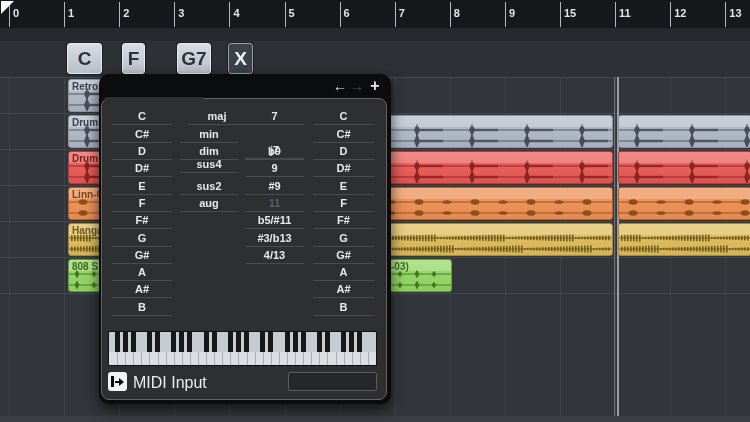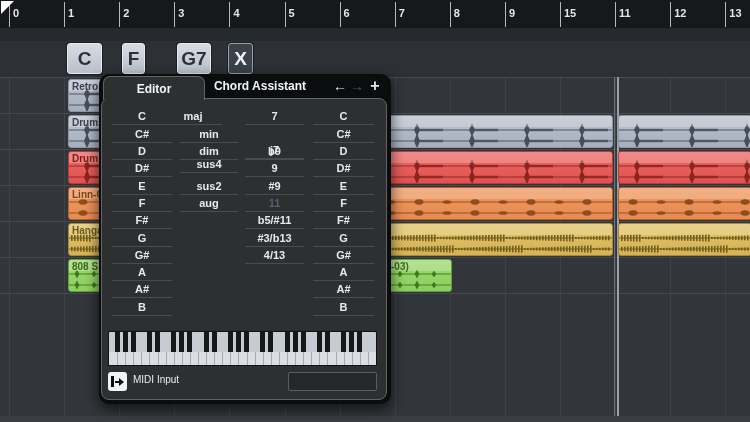--- a/index.html
+++ b/index.html
@@ -57,21 +57,21 @@
   .bkey{position:absolute;top:0;width:5px;height:20px;background:#17181a;}
   #piano-foot{position:absolute;left:0;top:20px;width:267px;height:13px;background:#dbdee3;}
   .wsep{position:absolute;top:0;width:1px;height:13px;background:#a7abb3;}
   
   #midi-btn{position:absolute;left:9px;top:298px;width:19px;height:19px;background:#f2f3f4;border-radius:3px;}
   #midi-glyph{position:absolute;left:3px;top:4px;width:13px;height:11px;}
   #midi-glyph .bar{position:absolute;left:0;top:0;width:3px;height:11px;background:#0c0c0c;}
   #midi-glyph .stem{position:absolute;left:4px;top:4.5px;width:5px;height:2px;background:#0c0c0c;}
   #midi-glyph .head{position:absolute;left:8px;top:1.5px;width:0;height:0;
     border-left:5px solid #0c0c0c;border-top:4px solid transparent;border-bottom:4px solid transparent;}
-  #midi-label{position:absolute;left:34px;top:300px;font-size:10px;color:#eaebec;}
+  #midi-label{position:absolute;left:34px;top:300px;font-size:16px;color:#eaebec;}
   #chord-field{position:absolute;left:189px;top:298px;width:89px;height:19px;background:#26272a;
     border:1px solid #5a5c5f;border-radius:2px;box-sizing:border-box;}
 </style>
 </head>
 <body>
 
 <div id="stage">
   <div id="grid-layer">
       <div class="gridv" style="left: 9px;"></div>
       <div class="gridv" style="left: 64.1px;"></div>
@@ -867,45 +867,39 @@
       </div>
     </div>
   <div id="chords-layer">
       <div class="chord-ev defined" style="left: 67px; width: 35px;">C</div>
       <div class="chord-ev defined" style="left: 122px; width: 23px;">F</div>
       <div class="chord-ev defined" style="left: 177px; width: 34px;">G7</div>
       <div class="chord-ev undefined" style="left: 228px; width: 25px;">X</div>
     </div>
 
   <div id="popup">
-    <div id="tab-assistant">
-      <span class="tab-label">Chord Assistant</span>
-    </div>
     <div class="navbtn" style="left:233px;">←</div>
     <div class="navbtn disabled" style="left:250px;">→</div>
     <div class="navbtn" style="left:268px;font-size:16px;">+</div>
     <div id="popup-body"></div>
-    <div id="tab-editor">
-      <span class="tab-label">Editor</span>
-    </div>
     <div id="tab-cover"></div>
     <div id="columns-layer">
         <div class="chord-item" style="left: 13px; top: 34.4px; width: 60px;">C</div>
         <div class="chord-item" style="left: 13px; top: 51.7px; width: 60px;">C#</div>
         <div class="chord-item" style="left: 13px; top: 69px; width: 60px;">D</div>
         <div class="chord-item" style="left: 13px; top: 86.3px; width: 60px;">D#</div>
         <div class="chord-item" style="left: 13px; top: 103.6px; width: 60px;">E</div>
         <div class="chord-item" style="left: 13px; top: 120.9px; width: 60px;">F</div>
         <div class="chord-item" style="left: 13px; top: 138.2px; width: 60px;">F#</div>
         <div class="chord-item" style="left: 13px; top: 155.5px; width: 60px;">G</div>
         <div class="chord-item" style="left: 13px; top: 172.8px; width: 60px;">G#</div>
         <div class="chord-item" style="left: 13px; top: 190.1px; width: 60px;">A</div>
         <div class="chord-item" style="left: 13px; top: 207.4px; width: 60px;">A#</div>
         <div class="chord-item" style="left: 13px; top: 224.7px; width: 60px;">B</div>
-        <div class="chord-item" style="left: 65px; top: 34.4px; width: 58px;">maj</div>
+        <div class="chord-item" style="left: 89px; top: 34.4px; width: 58px;">maj</div>
         <div class="chord-item" style="left: 81px; top: 51.7px; width: 58px;">min</div>
         <div class="chord-item" style="left: 81px; top: 69px; width: 58px;">dim</div>
         <div class="chord-item" style="left: 81px; top: 82px; width: 58px;">sus4</div>
         <div class="chord-item" style="left: 81px; top: 103.6px; width: 58px;">sus2</div>
         <div class="chord-item" style="left: 81px; top: 120.9px; width: 58px;">aug</div>
         <div class="chord-item" style="left: 146px; top: 34.4px; width: 59px;">7</div>
         <div class="chord-item" style="left: 146px; top: 68px; width: 59px;">j7</div>
         <div class="chord-item" style="left: 146px; top: 69px; width: 59px;">b9</div>
         <div class="chord-item" style="left: 146px; top: 86.3px; width: 59px;">9</div>
         <div class="chord-item" style="left: 146px; top: 103.6px; width: 59px;">#9</div>

